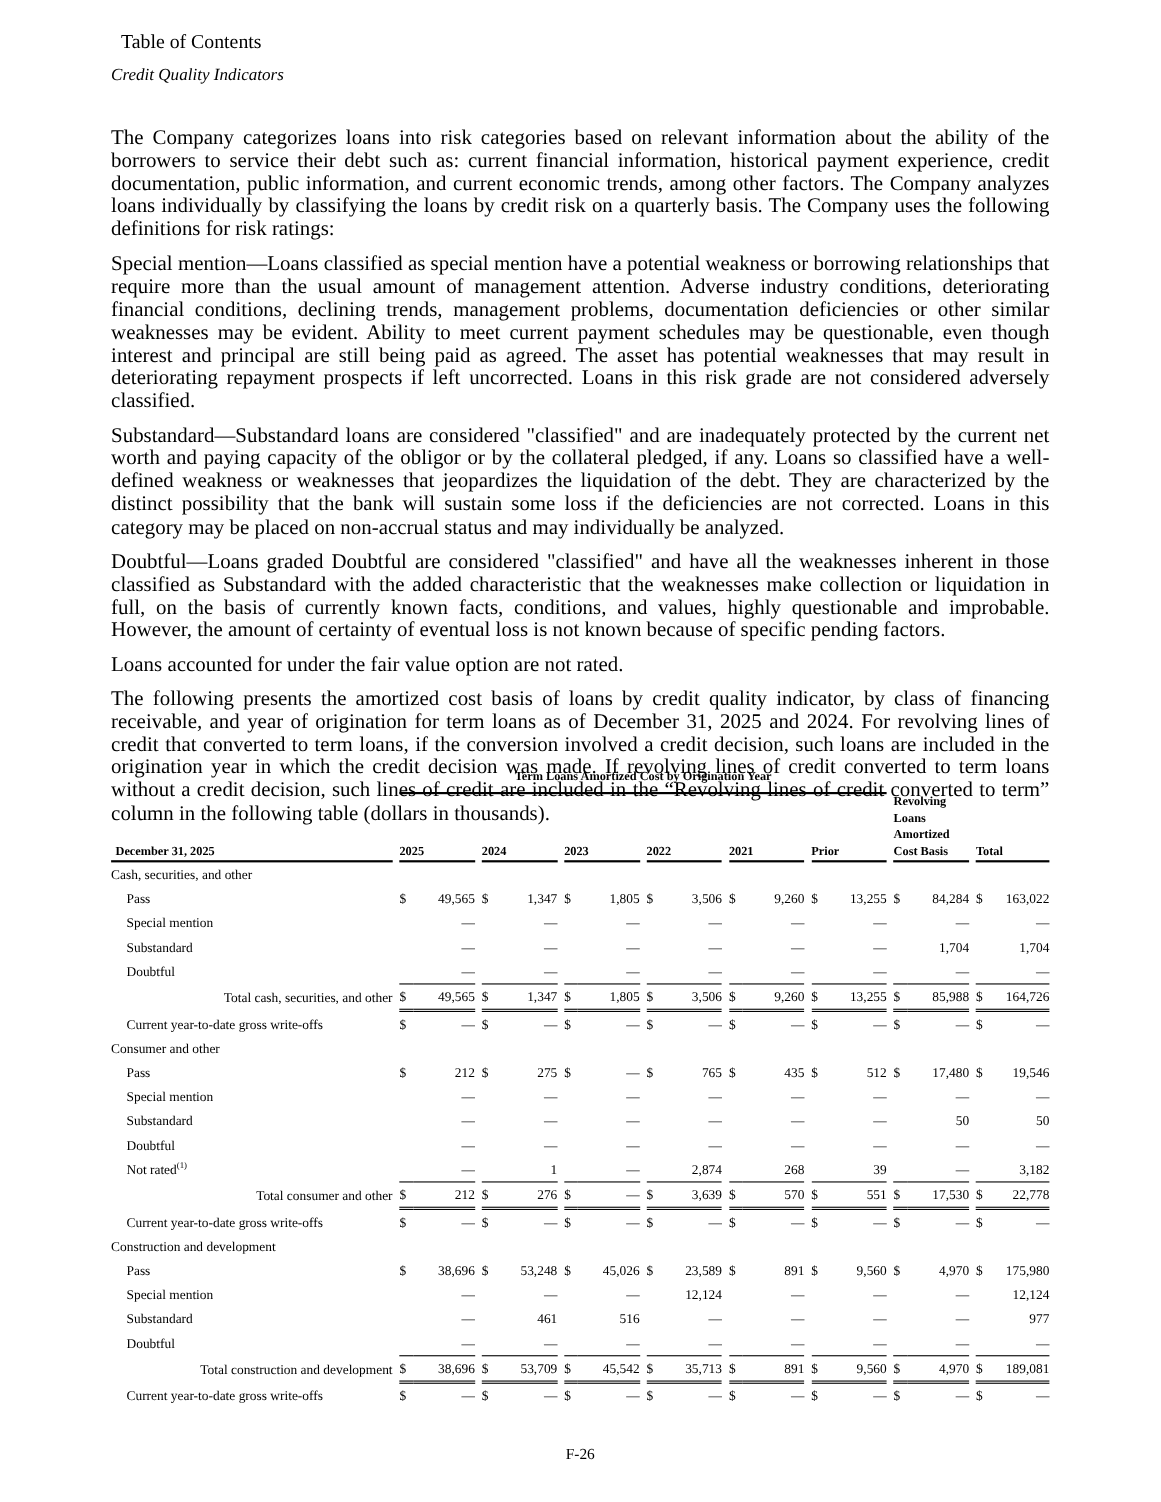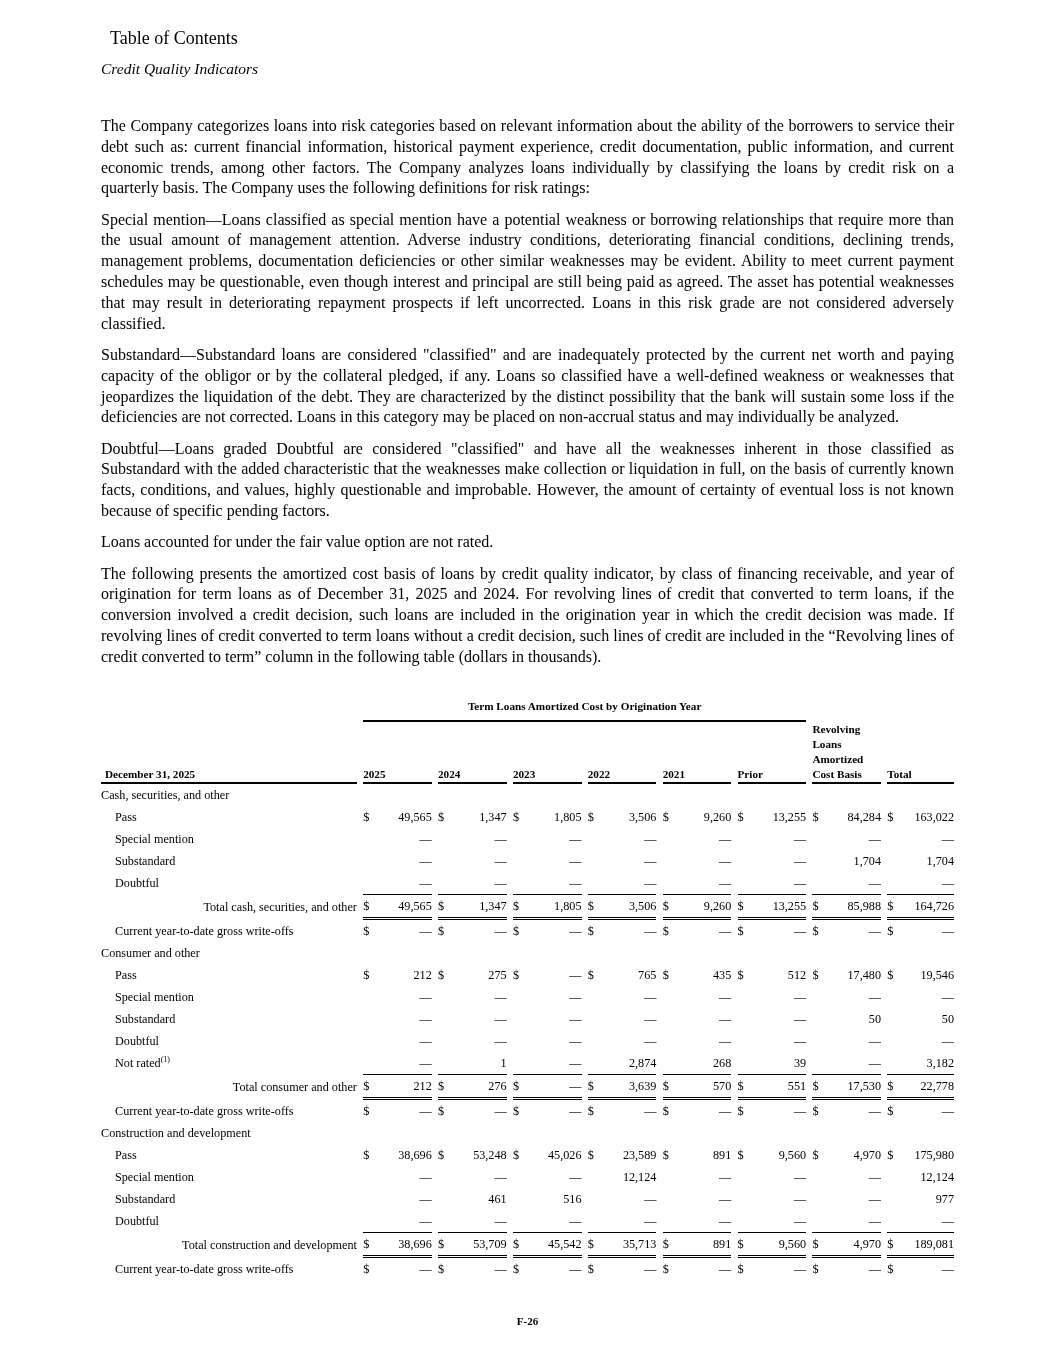--- a/index.html
+++ b/index.html
@@ -4,21 +4,21 @@
 <style>
   html, body { margin: 0; padding: 0; background: #ffffff; }
   body {
     width: 1055px; height: 1365px; position: relative; overflow: hidden;
     font-family: "Liberation Serif", "DejaVu Serif", serif; color: #000;
   }
   .toc { position: absolute; left: 110px; top: 28px; font-size: 18px; }
   .section-title { position: absolute; left: 101px; top: 60px; font-size: 15.5px; font-style: italic; }
   .body-text { position: absolute; left: 101px; top: 116px; width: 853px; }
   .body-text p {
-    margin: 0 0 10.5px 0; font-size: 16px; line-height: 20.8px; text-align: justify;
+    margin: 0 0 10.5px 0; font-size: 19px; line-height: 20.8px; text-align: justify;
   }
   table.fin {
     position: absolute; left: 101px; top: 700px; width: 853px;
     border-collapse: separate; border-spacing: 0; font-size: 12.2px;
     table-layout: fixed;
   }
   table.fin td, table.fin th { padding: 0; height: 22px; white-space: nowrap; }
   .col-label { width: 246px; }
   .col-gap { width: 6px; }
   .col-dol { width: 12px; }
@@ -30,21 +30,21 @@
   .hdr-row th { border-bottom: 2px solid #000; height: 64px; line-height: 15px; text-align: left; }
   .hdr-row th.lbl { text-align: left; padding-left: 4px; }
   .hdr-row th.blank { border-bottom: none; }
   td.num { text-align: right; padding-right: 4px; }
   td.dol { text-align: left; padding-left: 4px; }
   td.lbl { padding-left: 4px; }
   td.lbl.ind1 { padding-left: 14px; }
   td.lbl.ind2 { padding-left: 25px; text-align: right; }
   tr.total td.cell { border-top: 1px solid #000; border-bottom: 3px double #000; }
   sup { font-size: 8px; vertical-align: super; line-height: 0; }
-  .page-num { position: absolute; left: 0; width: 1055px; top: 1315px; text-align: center; font-size: 11px; font-weight: bold; }
+  .page-num { position: absolute; left: 0; width: 1055px; top: 1315px; text-align: center; font-size: 14px; }
 </style>
 </head>
 <body>
 
 <div class="toc">Table of Contents</div>
 <div class="section-title">Credit Quality Indicators</div>
 
 <div class="body-text">
   <p>The Company categorizes loans into risk categories based on relevant information about the ability of the borrowers to service their debt such as: current financial information, historical payment experience, credit documentation, public information, and current economic trends, among other factors. The Company analyzes loans individually by classifying the loans by credit risk on a quarterly basis. The Company uses the following definitions for risk ratings:</p>
   <p>Special mention—Loans classified as special mention have a potential weakness or borrowing relationships that require more than the usual amount of management attention. Adverse industry conditions, deteriorating financial conditions, declining trends, management problems, documentation deficiencies or other similar weaknesses may be evident. Ability to meet current payment schedules may be questionable, even though interest and principal are still being paid as agreed. The asset has potential weaknesses that may result in deteriorating repayment prospects if left uncorrected. Loans in this risk grade are not considered adversely classified.</p>

